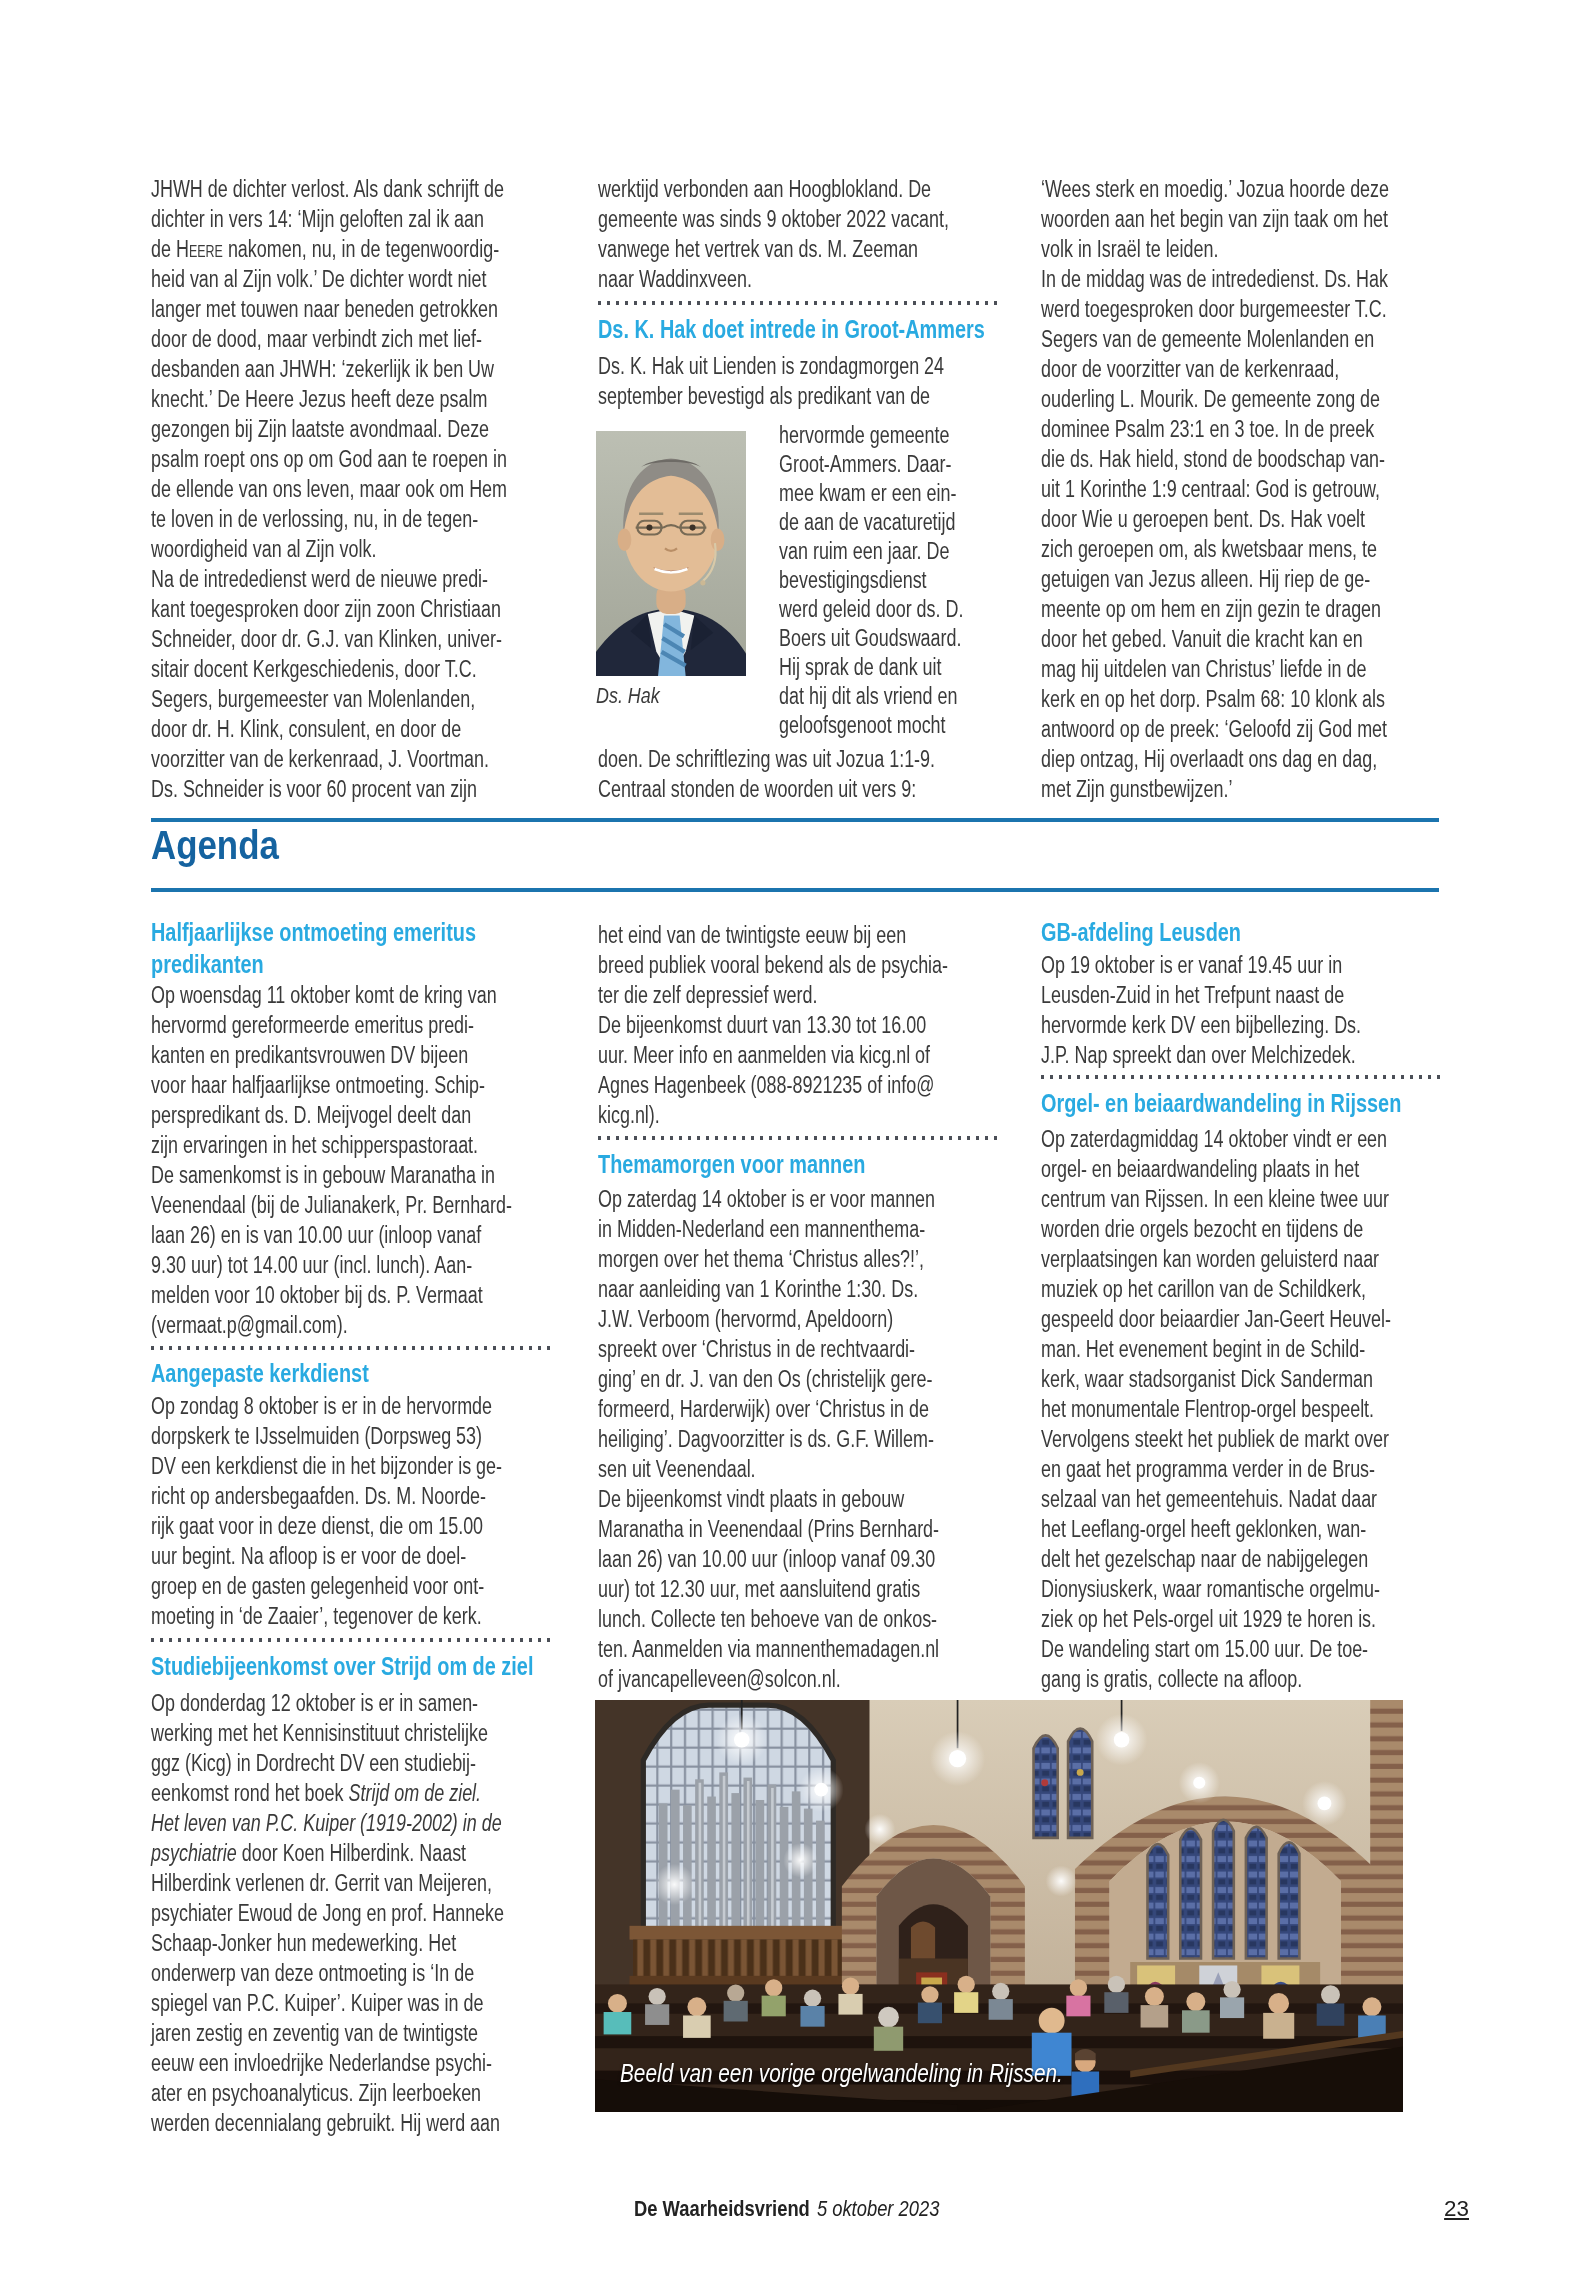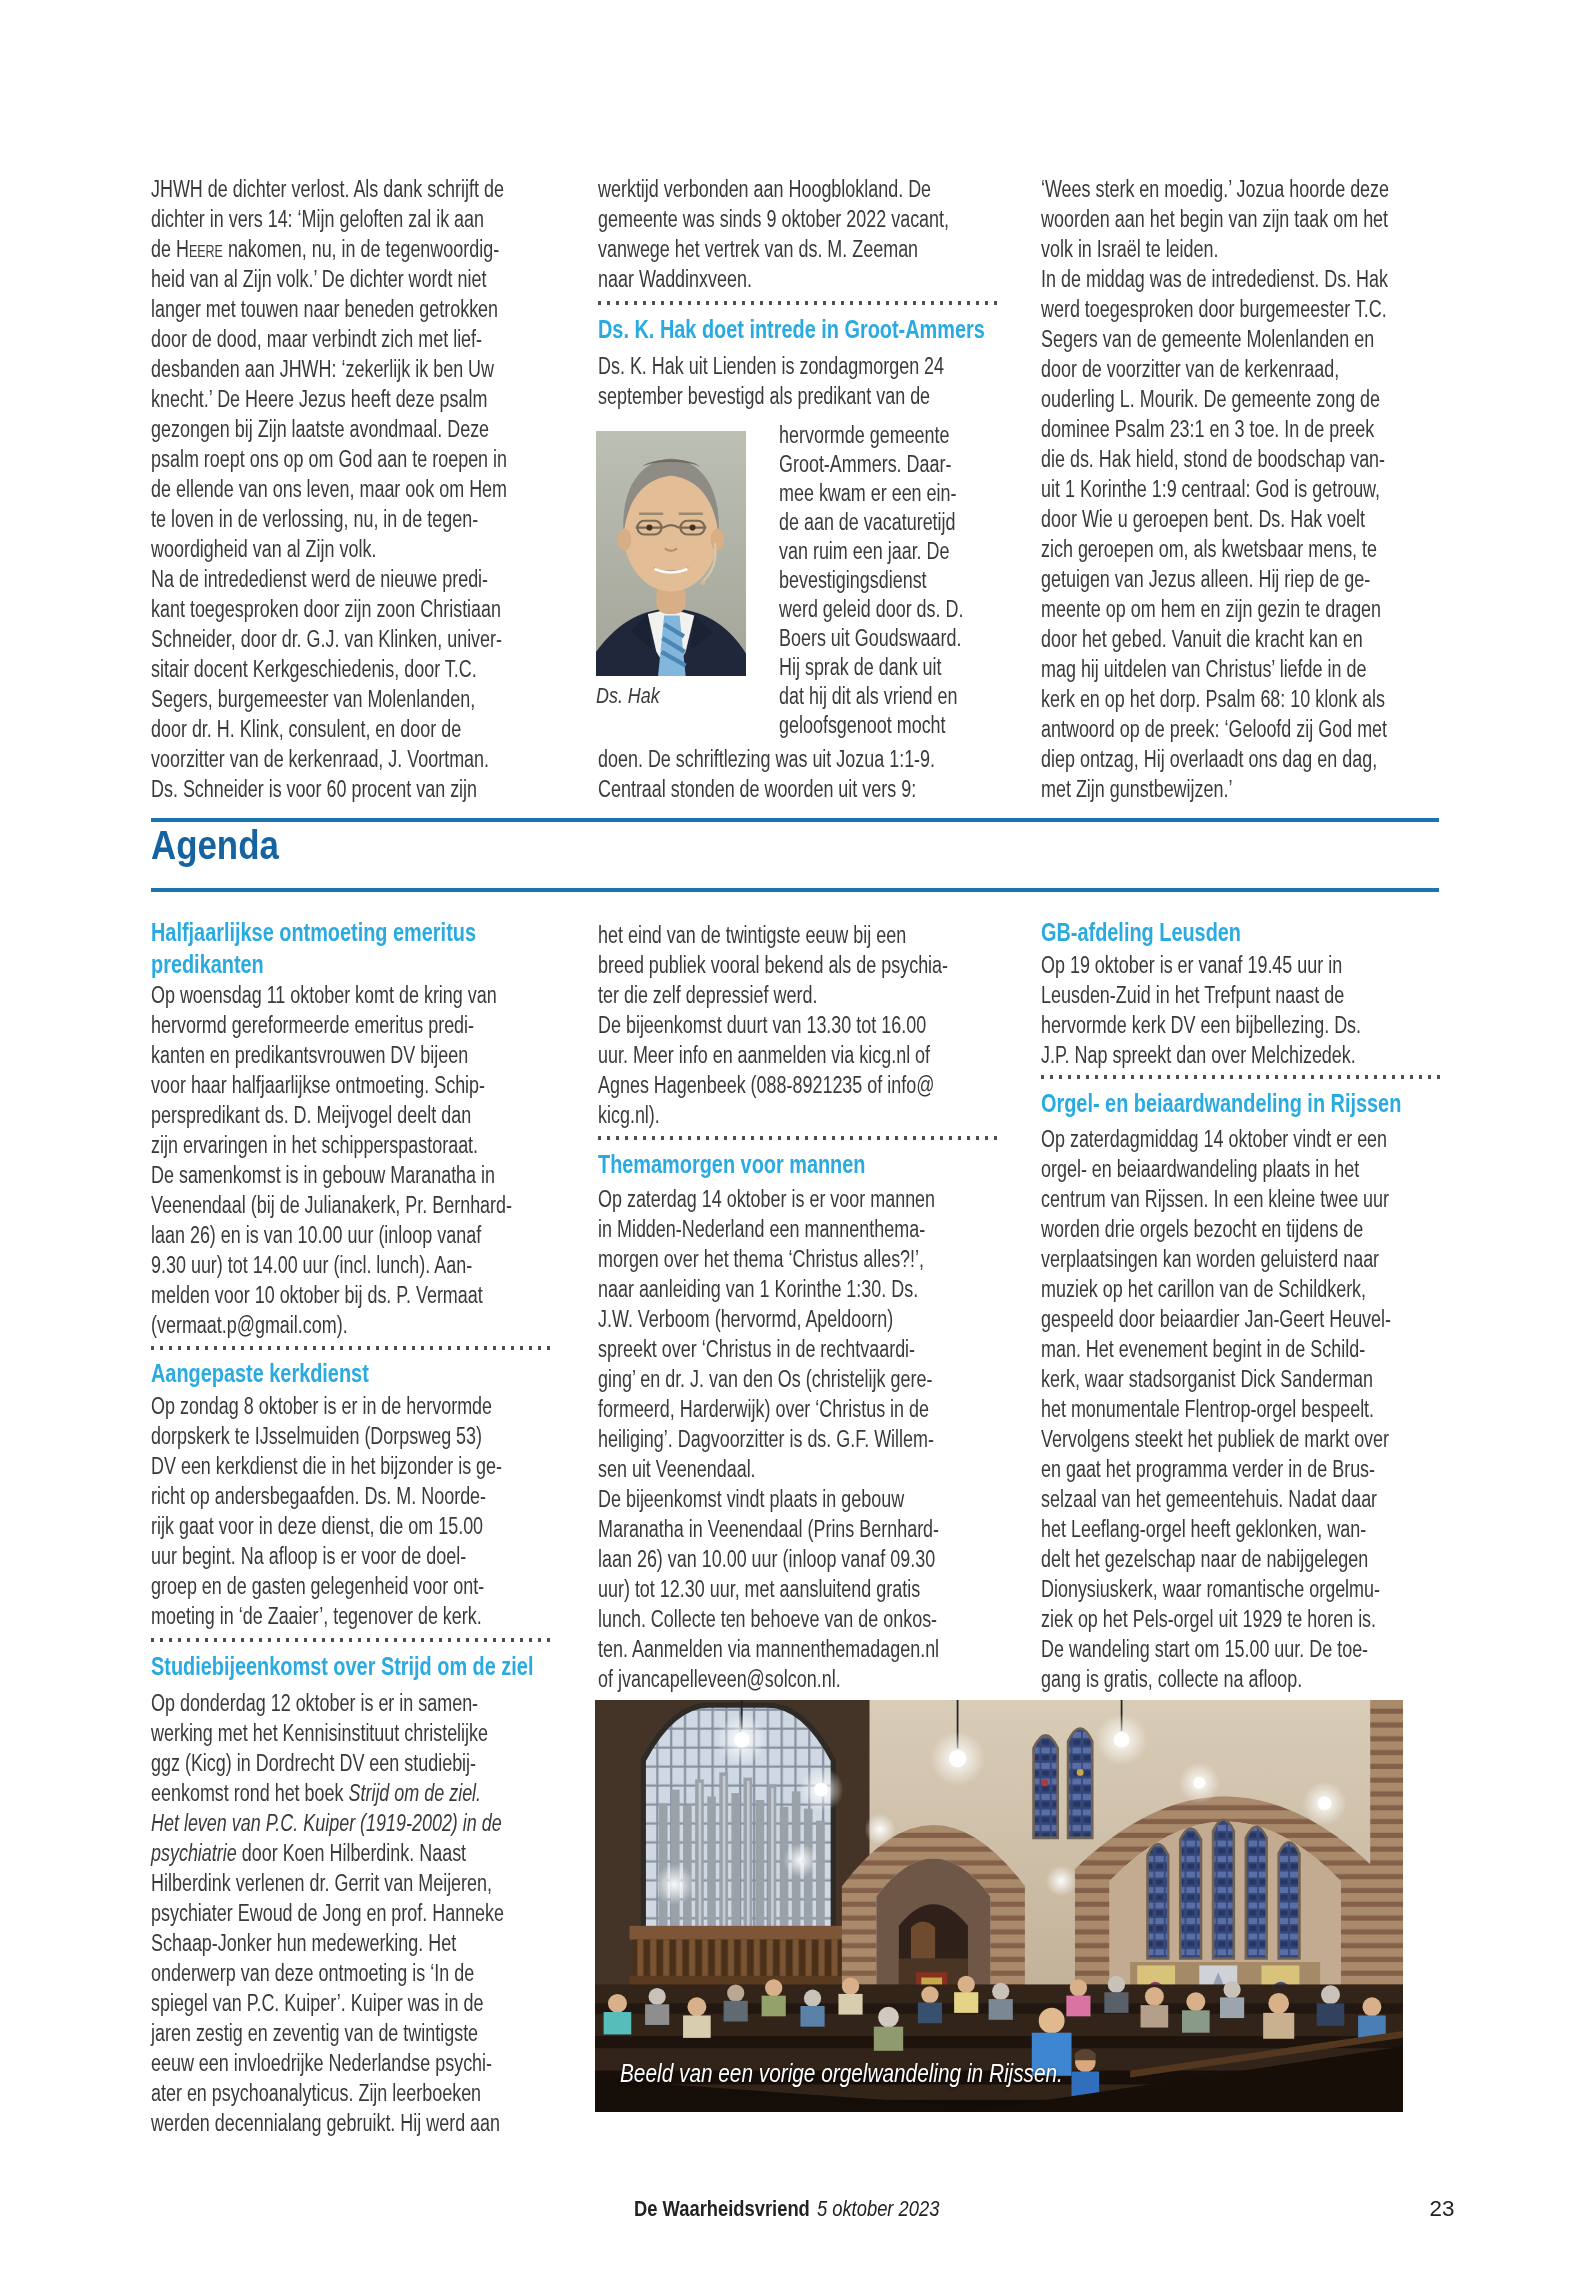--- a/index.html
+++ b/index.html
@@ -31,22 +31,22 @@
                text-shadow:0 0.9px 3.5px rgba(0,0,0,0.65); white-space:pre; }
 
   .portrait { position:absolute; left:596px; top:431px; width:150px; height:245px; }
   .church   { position:absolute; left:595px; top:1700px; width:808px; height:412px; }
   .portrait svg, .church svg { display:block; width:100%; height:100%; }
 
   .footer { position:absolute; left:634px; top:2196px; font-size:22.4px; color:#222;
             transform:scaleX(0.82); transform-origin:0 0; white-space:pre; }
   .footer .brand { font-weight:bold; }
   .footer .date { font-style:italic; margin-left:8.6px; }
-  .pageno { position:absolute; left:1415px; top:2196px; width:54px; text-align:center;
-            font-size:22.4px; color:#222; }
+  .pageno { position:absolute; left:1415px; top:2196px; width:54px; text-align:right;
+            font-size:22.4px; color:#222;text-decoration:underline; }
 </style>
 </head>
 <body>
 
 <div class="page">
 
   <div class="txt" style="left:151px; top:174px;"><span>JHWH de dichter verlost. Als dank schrijft de
 dichter in vers 14: ‘Mijn geloften zal ik aan
 de </span><span class="sc">Heere</span><span> nakomen, nu, in de tegenwoordig-
 heid van al Zijn volk.’ De dichter wordt niet

